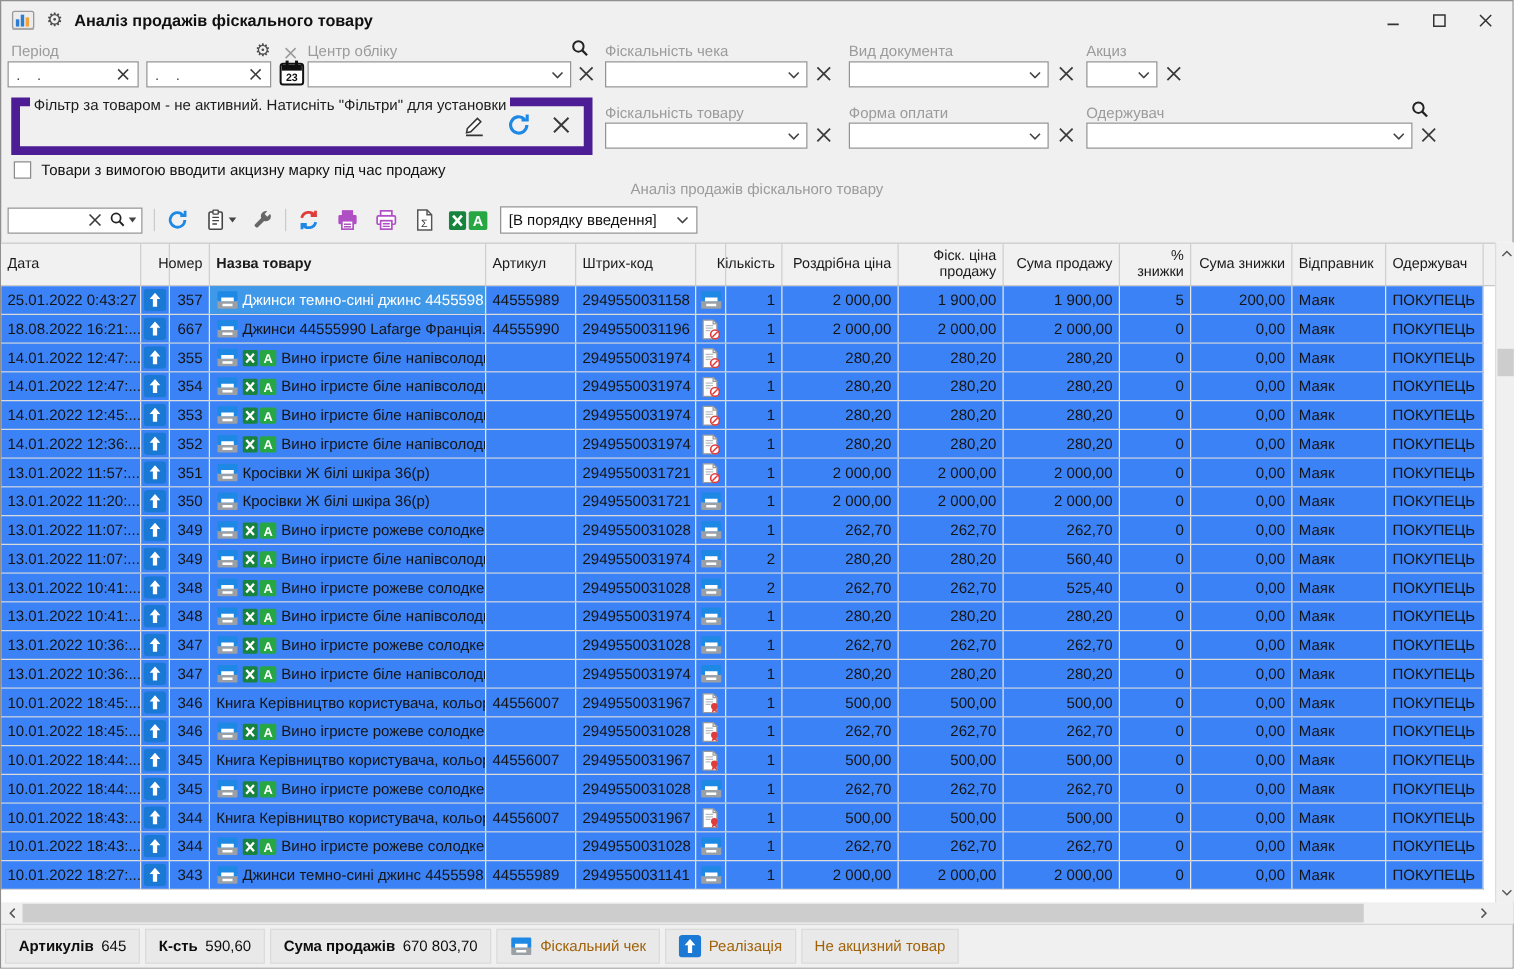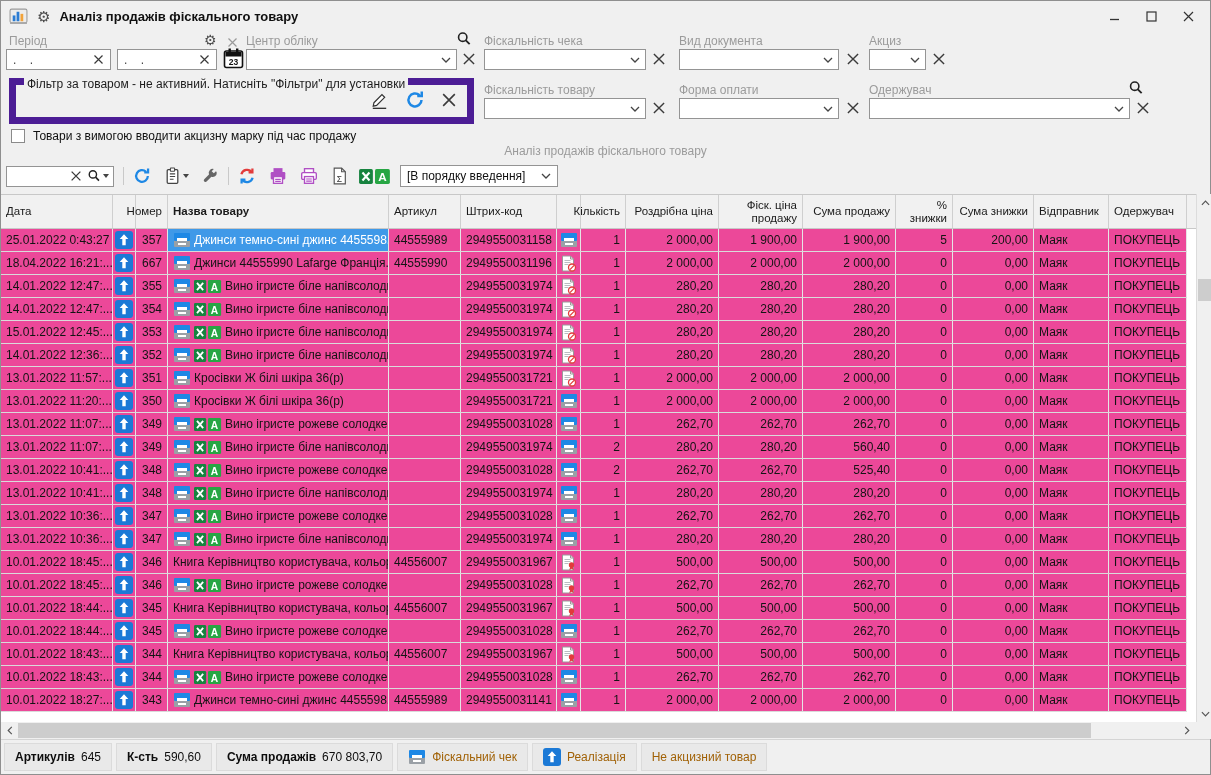--- a/index.html
+++ b/index.html
@@ -33,21 +33,21 @@
 .tsep{width:1px;height:18px;background:#c9c9c9;margin:0 9px;flex:none}
 .tbtn{display:flex;align-items:center;justify-content:center;flex:none}
 .order-select{width:158px;height:22px;border:1px solid #949494;background:#fff;display:flex;align-items:center;justify-content:space-between;padding:0 6px;font-size:12px;margin-left:9px;color:#111}
 
 .table-wrap{position:absolute;top:193px;left:0;width:1211px;height:528px;background:#fff}
 .thead{display:flex;height:35px;background:#f1f1f1;border-top:1px solid #c8c8c8;border-bottom:1px solid #c8c8c8;width:1195px}
 .th{border-right:1px solid #cfcfcf;font-size:11.5px;color:#1a1a1a;display:flex;align-items:center;padding:0 5px;line-height:12.5px}
 .th.bold{font-weight:bold}
 .th.ar{justify-content:flex-end;text-align:right}
 .th.ac{justify-content:center}
-.tr{display:flex;height:23px;border-bottom:1px solid #dadada;width:1186px;background:#ec4899}
+.tr{display:flex;height:23px;border-bottom:1px solid #dadada;width:1186px;background:#3b82f6}
 .td{display:flex;align-items:center;border-right:1px solid #e5e5e5;padding:0 5px;font-size:12px;color:#141414;overflow:hidden;white-space:nowrap;gap:3px}
 .td.ar{justify-content:flex-end}
 .td.ac{justify-content:center}
 .sel{background:#3f99e8;color:#fff}
 .ci{display:inline-flex;flex:none}
 .c0{width:112px}.c1{width:23px}.c2{width:32px}.c3{width:221px}.c4{width:72px}.c5{width:96px}.c6{width:24px}.c7{width:45px}.c8{width:93px}.c9{width:84px}.c10{width:93px}.c11{width:57px}.c12{width:81px}.c13{width:75px}.c14{width:78px}
 
 .vscroll{position:absolute;top:0;right:0;width:16px;height:528px;background:#f0f0f0;border-left:1px solid #dcdcdc}
 .vs-btn{position:absolute;left:0;width:16px;height:17px;display:flex;align-items:center;justify-content:center}
 .vs-up{top:0}.vs-down{bottom:0}
@@ -417,21 +417,21 @@
           <div class="td c7 ar">1</div>
           <div class="td c8 ar">2 000,00</div>
           <div class="td c9 ar">1 900,00</div>
           <div class="td c10 ar">1 900,00</div>
           <div class="td c11 ar">5</div>
           <div class="td c12 ar">200,00</div>
           <div class="td c13 al">Маяк</div>
           <div class="td c14 al">ПОКУПЕЦЬ</div>
         </div>
         <div class="tr">
-          <div class="td c0 al">18.04.2022 16:21:...</div>
+          <div class="td c0 al">18.08.2022 16:21:...</div>
           <div class="td c1 ac">
             <span class="ci">
               <svg width="18" height="18" viewBox="0 0 18 18">
                 <rect width="18" height="18" rx="3" fill="#1b79d6"></rect>
                 <path d="M9 3.2l4.3 4.9h-2.6v6.2H7.3V8.1H4.7z" fill="#fff"></path>
               </svg>
             </span>
           </div>
           <div class="td c2 ar">667</div>
           <div class="td c3 al">
@@ -565,21 +565,21 @@
           <div class="td c7 ar">1</div>
           <div class="td c8 ar">280,20</div>
           <div class="td c9 ar">280,20</div>
           <div class="td c10 ar">280,20</div>
           <div class="td c11 ar">0</div>
           <div class="td c12 ar">0,00</div>
           <div class="td c13 al">Маяк</div>
           <div class="td c14 al">ПОКУПЕЦЬ</div>
         </div>
         <div class="tr">
-          <div class="td c0 al">15.01.2022 12:45:...</div>
+          <div class="td c0 al">14.01.2022 12:45:...</div>
           <div class="td c1 ac">
             <span class="ci">
               <svg width="18" height="18" viewBox="0 0 18 18">
                 <rect width="18" height="18" rx="3" fill="#1b79d6"></rect>
                 <path d="M9 3.2l4.3 4.9h-2.6v6.2H7.3V8.1H4.7z" fill="#fff"></path>
               </svg>
             </span>
           </div>
           <div class="td c2 ar">353</div>
           <div class="td c3 al">

